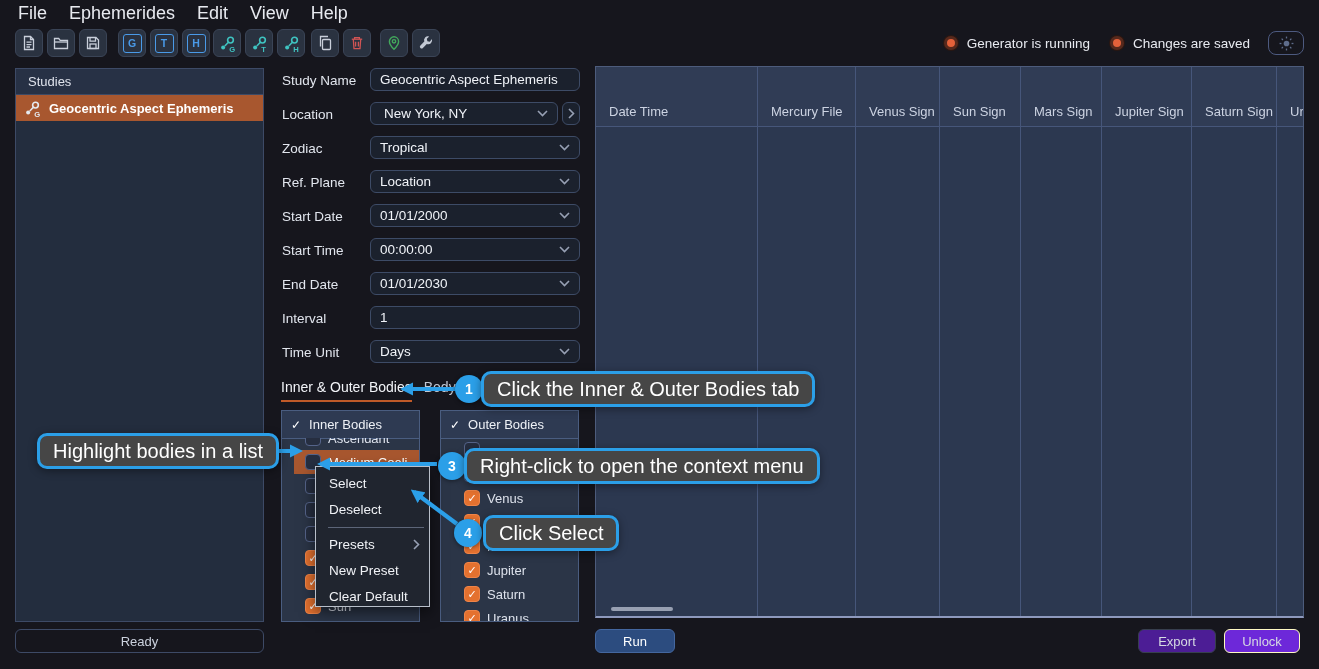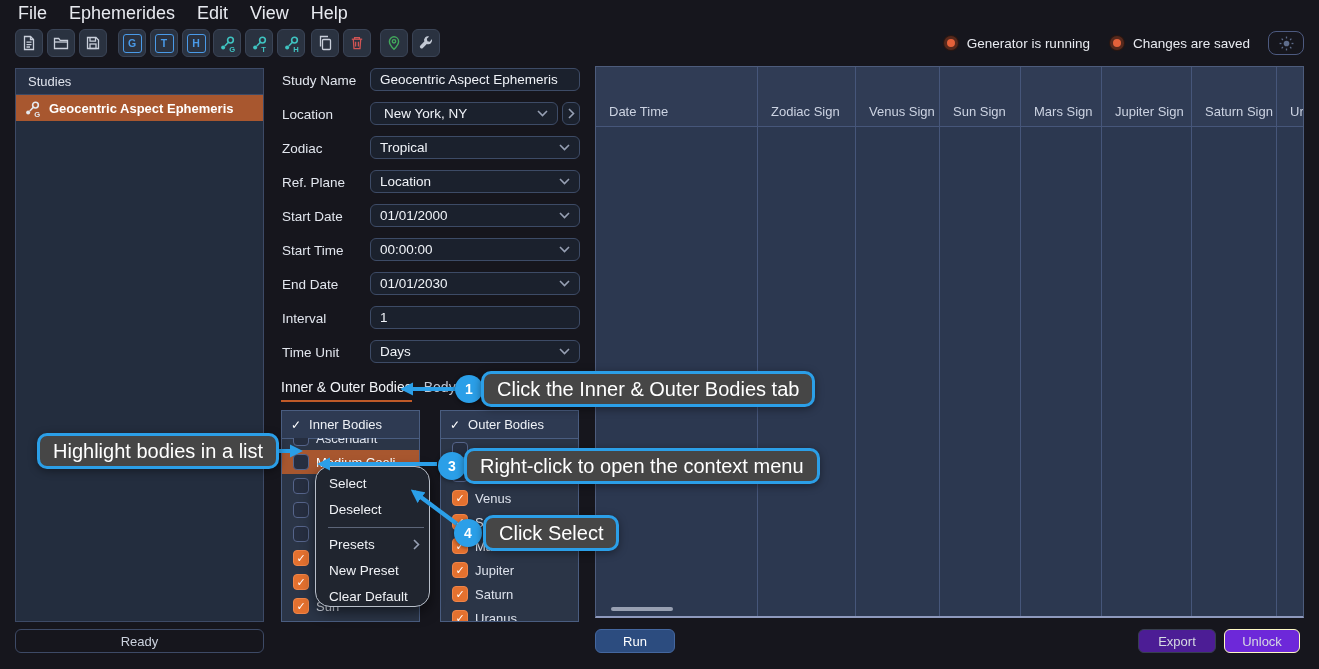--- a/index.html
+++ b/index.html
@@ -50,29 +50,29 @@
   .tab{font-size:14px;color:#c2c8d4;padding-bottom:5px;border-bottom:2px solid transparent;}
   .tab.active{color:#f2f4f8;border-bottom-color:#c05a28;}
   
   .blist{position:absolute;top:410px;width:139px;height:212px;background:#2b3547;
          border:1px solid #4a5d80;box-sizing:border-box;}
   .list-inner{left:281px;} .list-outer{left:440px;}
   .lheader{height:27px;border-bottom:1px solid #4a5d80;background:#2e3a52;display:flex;align-items:center;
            gap:8px;padding-left:9px;font-size:13px;color:#eef1f6;}
   .hcheck{font-size:12px;color:#fff;}
   .lbody{position:absolute;top:27px;bottom:0;left:0;right:0;overflow:hidden;}
-  .lrow{height:24px;display:flex;align-items:center;gap:7px;padding-left:11px;font-size:13px;color:#dde2ec;}
+  .lrow{height:24px;display:flex;align-items:center;gap:7px;padding-left:11px;font-size:13px;color:#dde2ec;margin-left:12px;}
   .lrow.hl{background:#a8572f;color:#fff;}
   .cb{width:16px;height:16px;box-sizing:border-box;border-radius:4px;background:#262e40;border:1px solid #55648a;
       display:flex;align-items:center;justify-content:center;font-size:11px;color:#fff;flex:none;}
   .cb.on{background:#e4712f;border-color:#ef8448;}
   .vthumb{position:absolute;right:2px;top:78px;width:4px;height:34px;background:#6b7590;border-radius:2px;}
   
   .ctx-menu{position:absolute;left:315px;top:466px;width:115px;height:141px;box-sizing:border-box;
-            background:#20252f;border:1px solid #b8bfca;border-radius:15px;box-shadow:0 5px 14px rgba(0,0,0,.55);
+            background:#20252f;border:1px solid #b8bfca;border-radius:0;box-shadow:0 5px 14px rgba(0,0,0,.55);
             padding-top:4px;z-index:40;}
   .ctx-item{height:26px;line-height:26px;padding-left:13px;font-size:13.5px;color:#f0f2f6;position:relative;}
   .ctx-sep{height:1px;background:#5c6578;margin:4px 5px 4px 12px;}
   .ctx-sub{position:absolute;right:9px;top:7px;display:flex;}
   
   .dtable{position:absolute;left:595px;top:66px;width:709px;height:552px;box-sizing:border-box;
           background:linear-gradient(#303c55 0 60px,#2c3850 60px);
           border:1px solid #4d5c7c;border-bottom:2px solid #8e99bd;overflow:hidden;}
   .dcols{display:flex;height:100%;}
   .dcol{flex:none;border-right:1px solid #46567a;position:relative;}
@@ -453,21 +453,21 @@
       <div class="ctx-item"><span>New Preset</span></div>
       <div class="ctx-item"><span>Clear Default</span></div>
     </div>
 
   <div class="dtable">
     <div class="dcols">
         <div class="dcol" style="width:161px">
           <div class="dcol-label">Date Time</div>
         </div>
         <div class="dcol" style="width:97px">
-          <div class="dcol-label">Zodiac Sign</div>
+          <div class="dcol-label">Mercury File</div>
         </div>
         <div class="dcol" style="width:83px">
           <div class="dcol-label">Venus Sign</div>
         </div>
         <div class="dcol" style="width:80px">
           <div class="dcol-label">Sun Sign</div>
         </div>
         <div class="dcol" style="width:80px">
           <div class="dcol-label">Mars Sign</div>
         </div>

